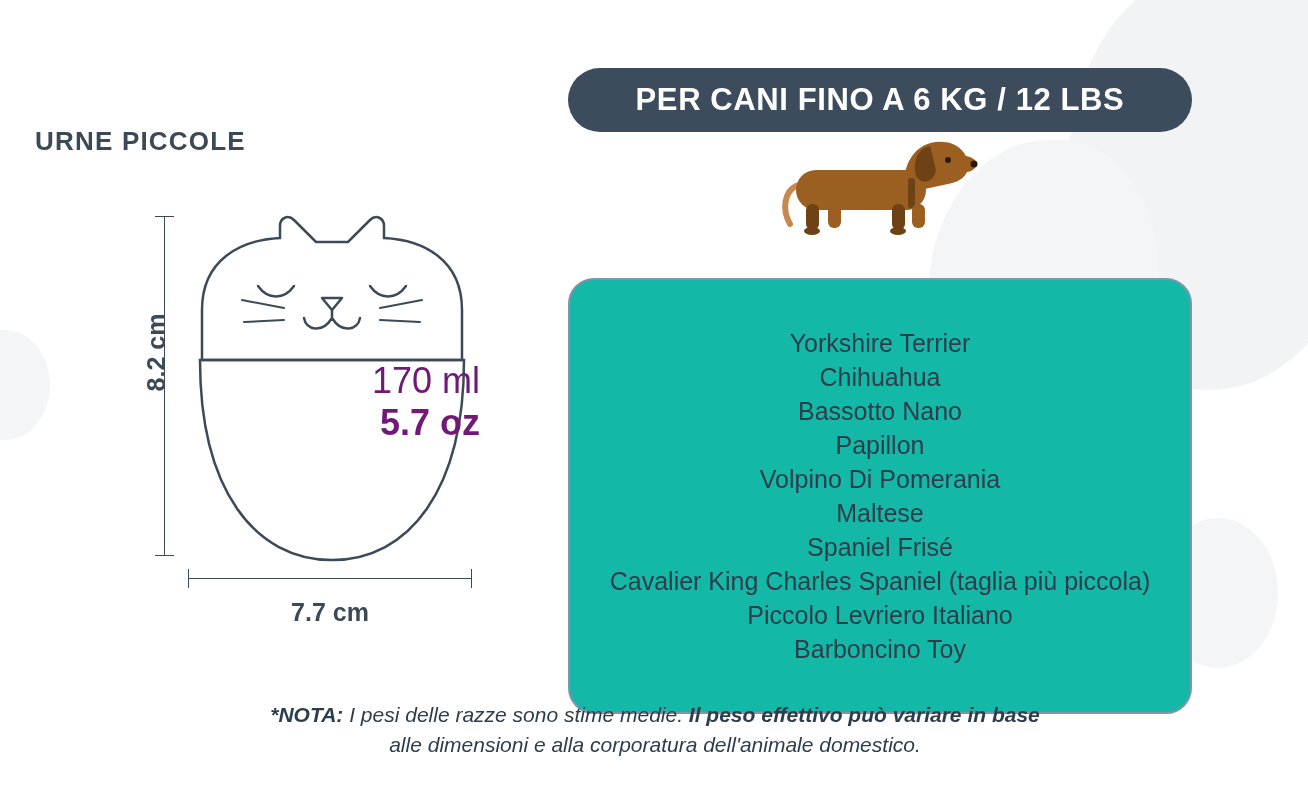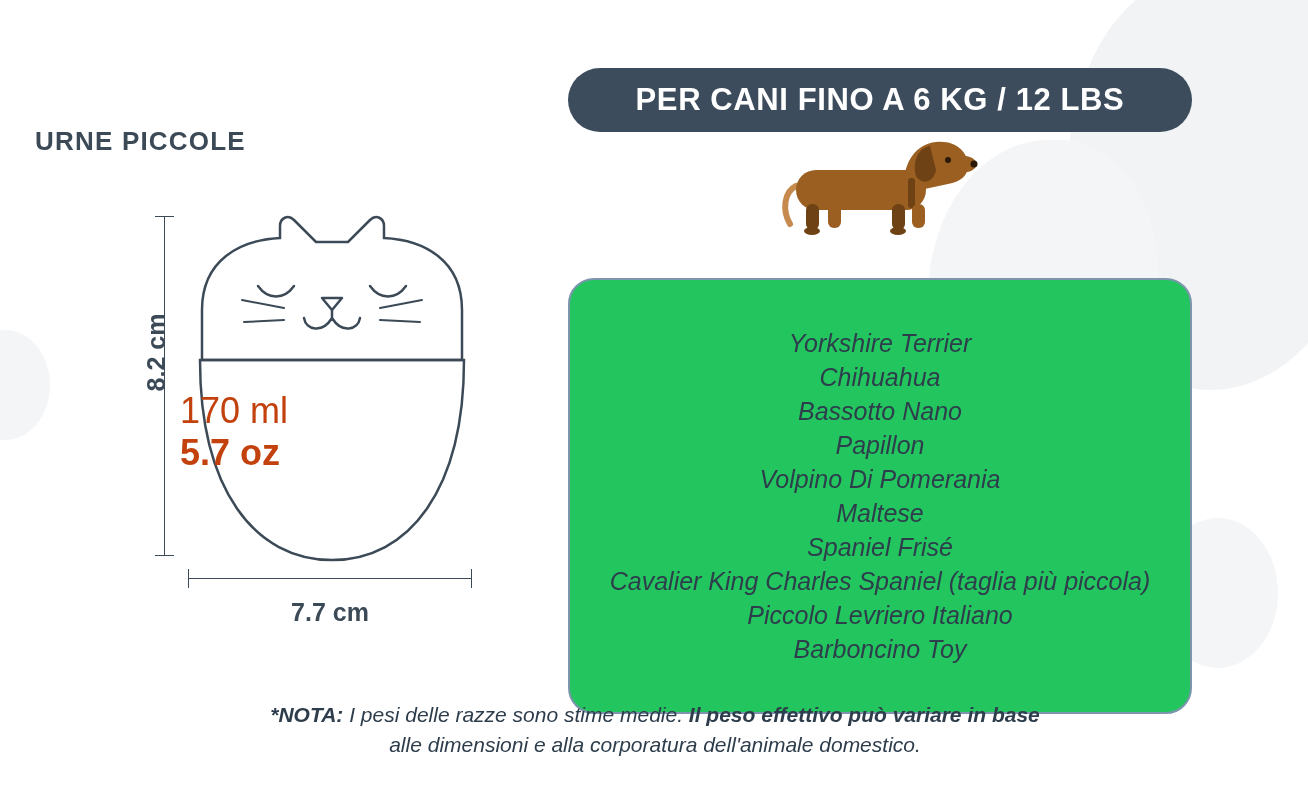--- a/index.html
+++ b/index.html
@@ -84,23 +84,23 @@
     position: absolute;
     left: 188px; top: 598px;
     width: 284px; text-align: center;
     font-size: 25px; font-weight: 700; color: #3c4a57;
     white-space: nowrap;
   }
 
   .urn-svg { position: absolute; left: 180px; top: 200px; }
   .urn-volume {
     position: absolute;
-    left: 180px; top: 390px;
-    width: 300px; text-align: left;
-    color: #c2410c;
+    left: 180px; top: 360px;
+    width: 300px; text-align: right;
+    color: #701a75;
     line-height: 1.18;
   }
   .urn-volume .ml { font-size: 36px; font-weight: 400; display: block; }
   .urn-volume .oz { font-size: 36px; font-weight: 700; display: block; }
 
   
   .badge {
     position: absolute;
     left: 568px; top: 52px;
     width: 624px; height: 64px;
@@ -114,27 +114,26 @@
     z-index: 3;
     margin-top: 16px;
   }
 
   .dog-wrap { position: absolute; left: 780px; top: 132px; z-index: 3; }
 
   .breed-box {
     position: absolute;
     left: 568px; top: 278px;
     width: 624px; height: 436px;
-    background: #22c55e;
+    background: #14b8a6;
     border: 2px solid #7e95ad;
     border-radius: 26px;
     display: flex; flex-direction: column;
     align-items: center; justify-content: center;
     z-index: 3;
-    font-style: italic;
   }
   .breed-list { list-style: none; text-align: center; }
   .breed-list li {
     font-size: 25px;
     line-height: 34px;
     color: #2e3d4c;
     white-space: nowrap;
   }
 
   .note {

